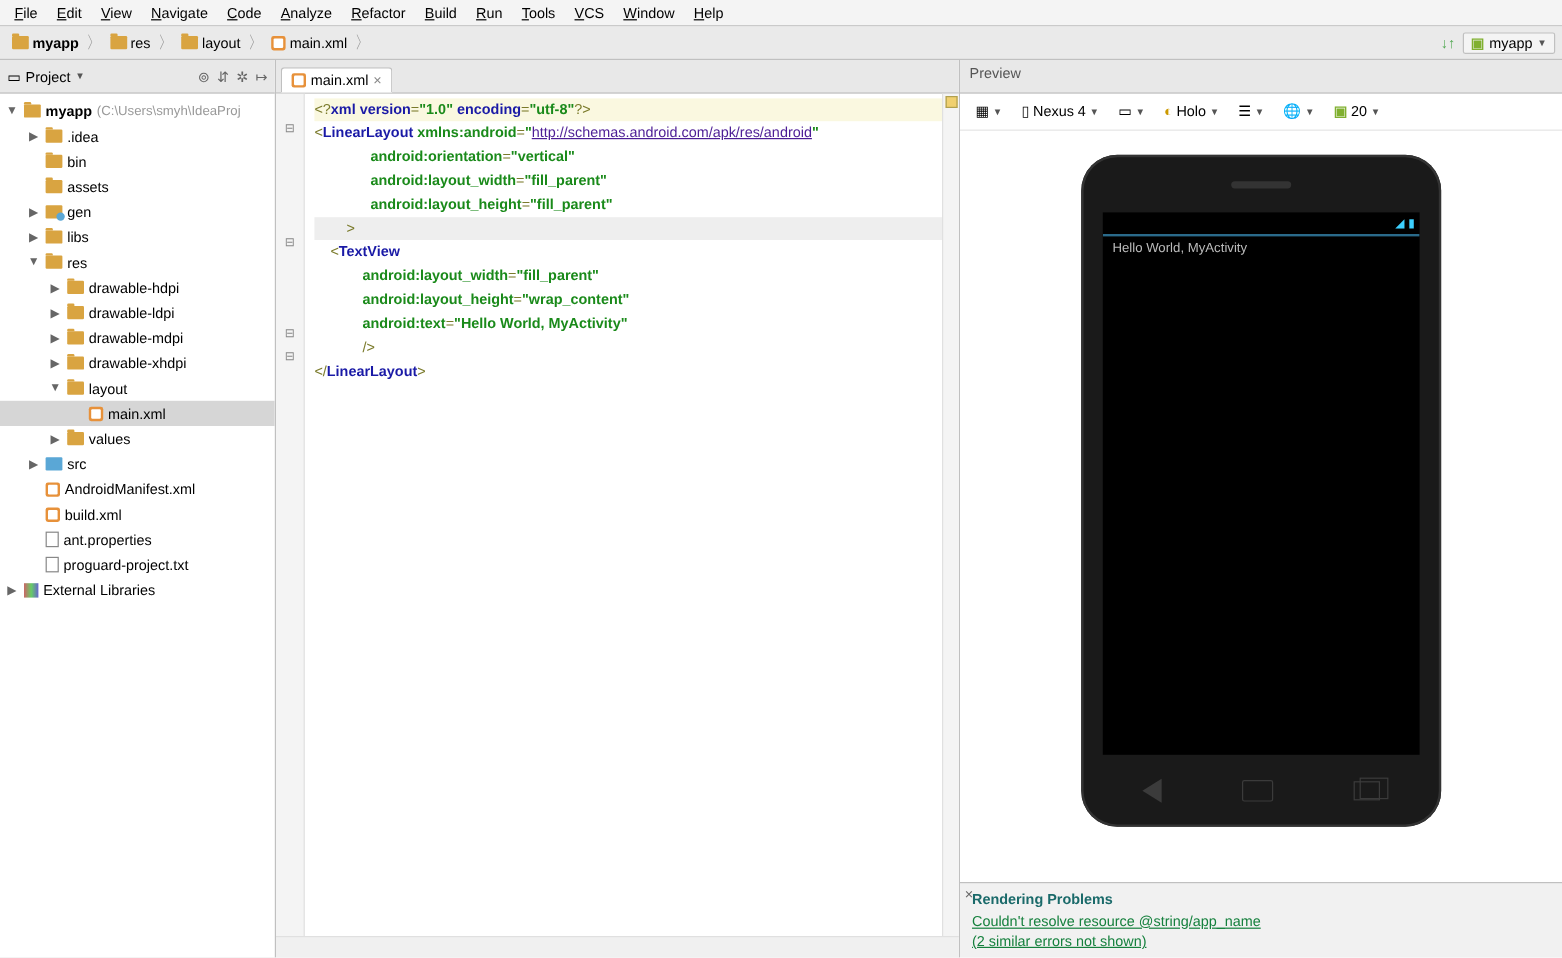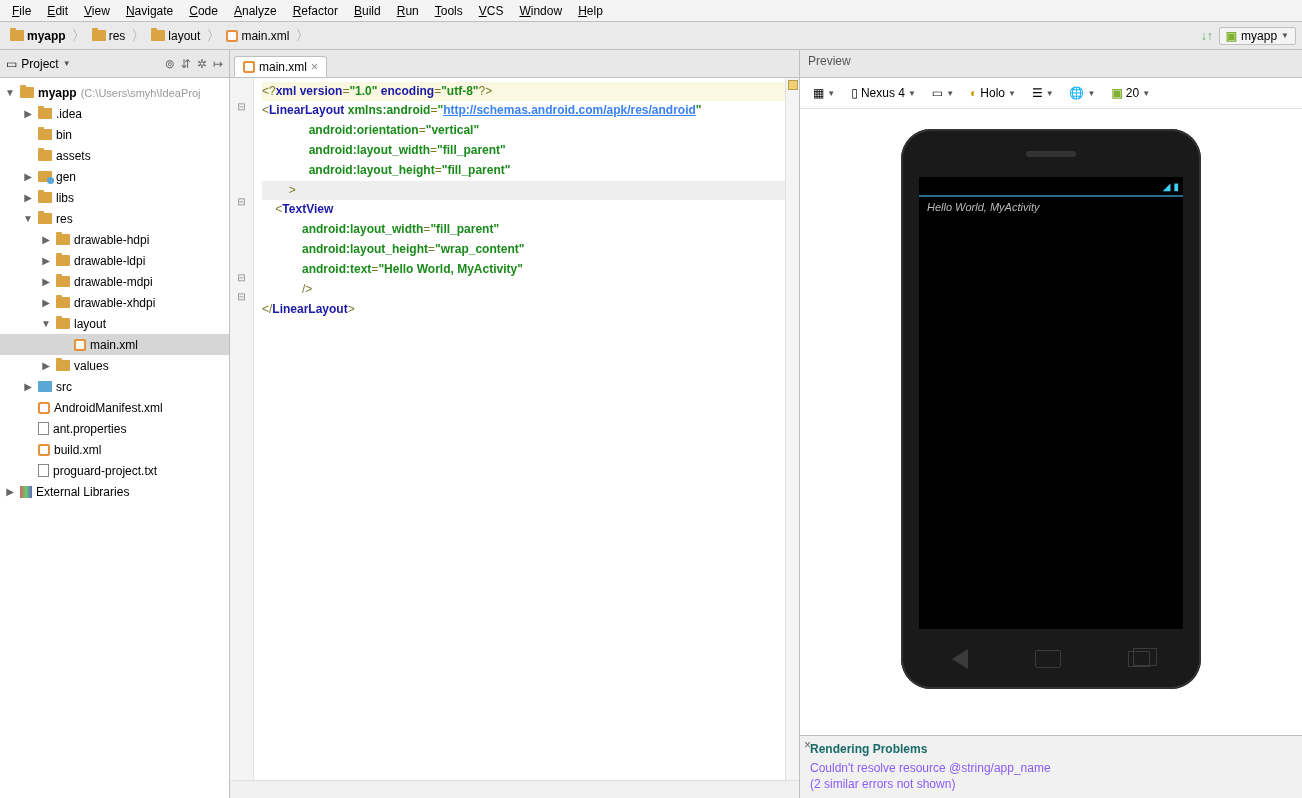--- a/index.html
+++ b/index.html
@@ -52,21 +52,21 @@
 .editor-tab .close{color:#888;cursor:pointer;}
 .editor-body{flex:1;display:flex;overflow:auto;position:relative;}
 .gutter{width:24px;background:#f4f4f4;border-right:1px solid #e0e0e0;}
 .gutter .mark{height:19px;display:flex;align-items:center;justify-content:center;color:#888;font-size:10px;}
 .code{flex:1;padding:4px 8px;font-family:"Courier New",monospace;font-size:12px;line-height:19px;white-space:pre;}
 .code .line1bg{background:#faf8e0;display:block;}
 .hl-cur{background:#eee;display:block;}
 .k-tag{color:#1a1aa6;font-weight:bold;}
 .k-attr{color:#1a8a1a;font-weight:bold;}
 .k-str{color:#1a8a1a;font-weight:bold;}
-.k-url{color:#3b82f6;text-decoration:underline;font-weight:bold;}
+.k-url{color:#4c1d95;text-decoration:underline;font-weight:normal;}
 .k-decl{color:#7a7a2a;}
 .code-strip{position:absolute;right:0;top:0;width:14px;height:100%;background:#f4f4f4;border-left:1px solid #e0e0e0;}
 .code-strip .box{width:10px;height:10px;margin:2px auto;background:#f0d070;border:1px solid #b0a050;}
 .editor-bottom-scroll{height:18px;border-top:1px solid #e0e0e0;background:#f0f0f0;}
 
 
 .preview-panel{width:502px;display:flex;flex-direction:column;background:#fff;}
 .preview-header{height:28px;background:#e8e8e8;border-bottom:1px solid #c0c0c0;padding:4px 8px;color:#555;}
 .preview-toolbar{display:flex;gap:6px;align-items:center;padding:6px 8px;border-bottom:1px solid #e0e0e0;position:relative;}
 .tb-btn{display:flex;align-items:center;gap:3px;padding:1px 4px;cursor:pointer;border:1px solid transparent;}
@@ -75,33 +75,33 @@
 .zoom-btns .zb{width:22px;height:22px;border:1px solid #c0c0c0;background:#eef;display:flex;align-items:center;justify-content:center;cursor:pointer;}
 .preview-canvas{flex:1;background:#fff;display:flex;justify-content:center;align-items:flex-start;padding-top:20px;overflow:hidden;position:relative;}
 .phone{width:300px;height:560px;background:#1a1a1a;border-radius:30px;padding:48px 18px 60px 18px;position:relative;box-shadow:inset 0 0 0 2px #333;}
 .phone .speaker{position:absolute;top:22px;left:50%;transform:translateX(-50%);width:50px;height:6px;background:#333;border-radius:3px;}
 .phone .screen{width:100%;height:100%;background:#000;position:relative;overflow:hidden;}
 .statusbar{height:18px;display:flex;justify-content:flex-end;align-items:center;padding:0 4px;gap:3px;}
 .statusbar .wifi{color:#3cd0ff;font-size:10px;}
 .statusbar .batt{color:#3cd0ff;font-size:10px;}
 .actionbar{background:#222;padding:6px 8px;color:#ddd;font-size:13px;}
 .divider{height:2px;background:#2a6a8a;}
-.content-text{color:#bbb;font-size:11px;padding:4px 8px;font-style:italic;}
+.content-text{color:#bbb;font-size:11px;padding:4px 8px;}
 .navbar{position:absolute;bottom:12px;left:18px;right:18px;height:36px;display:flex;justify-content:space-around;align-items:center;opacity:0.3;}
 .navbar .nb{width:30px;height:20px;border:1px solid #888;}
 .navbar .nb.back{border:none;width:0;height:0;border-top:10px solid transparent;border-bottom:10px solid transparent;border-right:16px solid #888;}
 .navbar .nb.home{border:1px solid #888;border-radius:2px;width:26px;height:18px;}
 .navbar .nb.recent{border:1px solid #888;width:22px;height:16px;position:relative;}
 .navbar .nb.recent::after{content:"";position:absolute;top:-4px;left:4px;width:22px;height:16px;border:1px solid #888;}
 
 
 .render-problems{position:absolute;left:0;right:0;bottom:0;background:rgba(240,240,240,0.9);border-top:1px solid #c0c0c0;padding:6px 10px;font-family:monospace;font-size:11px;}
 .render-problems .rp-title{color:#1a6a6a;font-weight:bold;}
 .render-problems .rp-close{position:absolute;left:4px;top:2px;cursor:pointer;color:#666;}
-.render-problems .rp-body{color:#8b5cf6;margin-top:4px;line-height:16px;}
+.render-problems .rp-body{color:#15803d;margin-top:4px;line-height:16px;text-decoration:underline;}
 </style>
 </head>
 <body>
 
 <div class="menubar" id="menubar">
     <span><u>F</u>ile</span>
     <span><u>E</u>dit</span>
     <span><u>V</u>iew</span>
     <span><u>N</u>avigate</span>
     <span><u>C</u>ode</span>
@@ -243,27 +243,27 @@
             <span class="src-icon"></span>
             <span>src</span>
           </div>
           <div class="row indent1">
             <span class="arrow"></span>
             <span class="xml-icon"></span>
             <span>AndroidManifest.xml</span>
           </div>
           <div class="row indent1">
             <span class="arrow"></span>
+            <span class="xml-icon"></span>
+            <span>build.xml</span>
+          </div>
+          <div class="row indent1">
+            <span class="arrow"></span>
             <span class="txt-icon"></span>
             <span>ant.properties</span>
-          </div>
-          <div class="row indent1">
-            <span class="arrow"></span>
-            <span class="xml-icon"></span>
-            <span>build.xml</span>
           </div>
           <div class="row indent1">
             <span class="arrow"></span>
             <span class="txt-icon"></span>
             <span>proguard-project.txt</span>
           </div>
         </div>
       <div class="row indent0">
         <span class="arrow">▶</span>
         <span class="lib-icon"></span>

